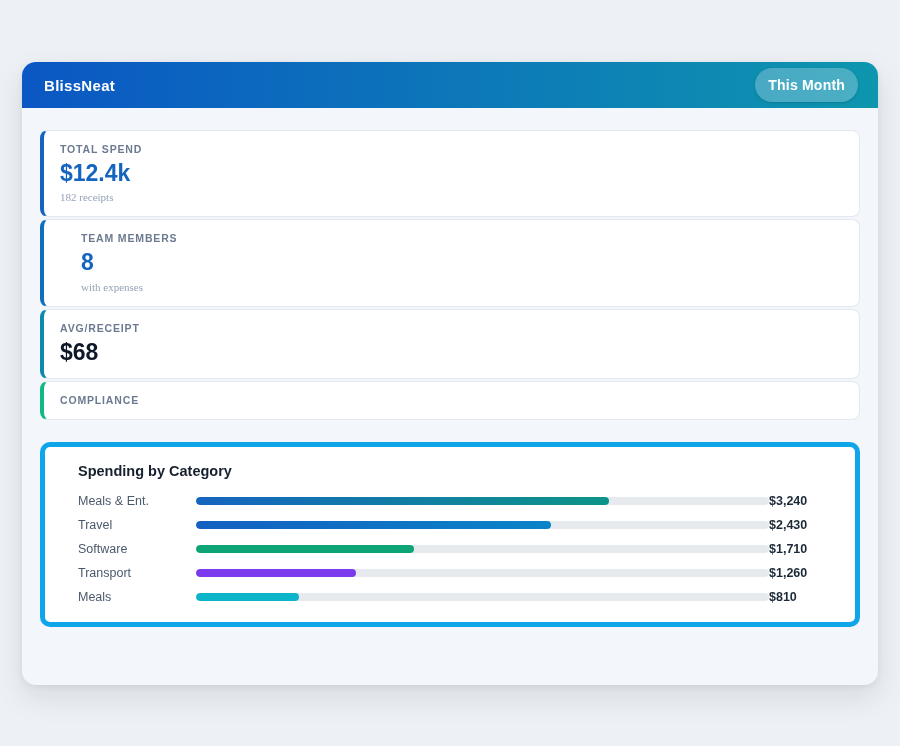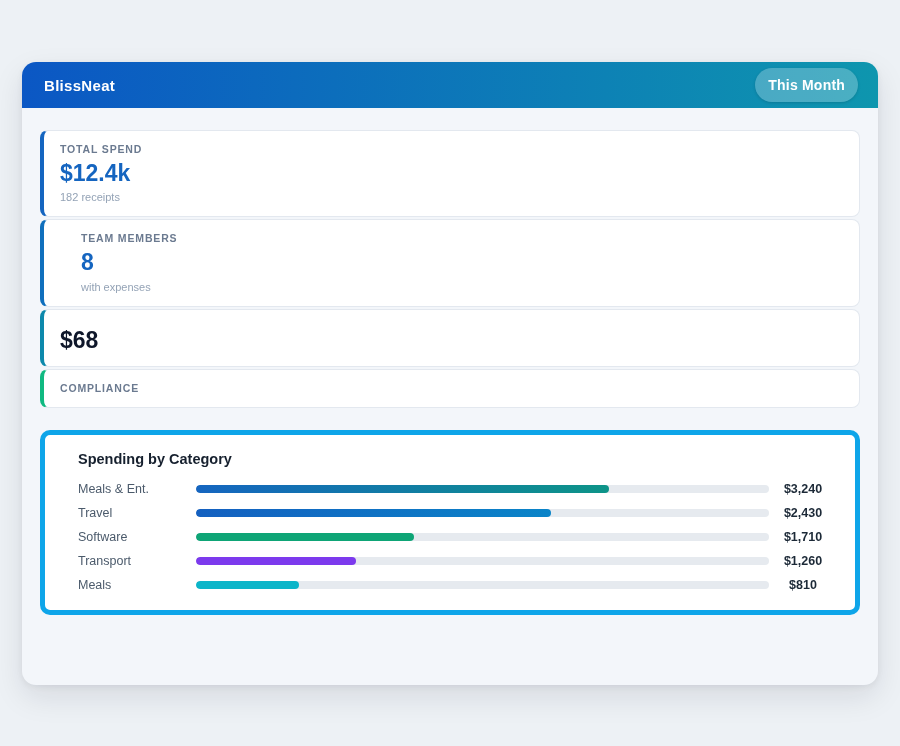--- a/index.html
+++ b/index.html
@@ -39,21 +39,21 @@
     border: 1px solid #e3e8ef;
     border-left: 4px solid #1565c0;
     border-radius: 8px;
     padding: 12px 16px 13px 16px;
   }
   .stat-label {
     font-size: 10.5px; font-weight: 700; color: #6b7a90;
     letter-spacing: 0.08em;
   }
   .stat-value { font-size: 23px; font-weight: 700; margin-top: 6px; line-height: 1.1; }
-  .stat-sub { font-size: 11px; color: #94a3b6; margin-top: 5px; }
+  .stat-sub { font-size: 11px; color: #94a3b6; margin-top: 5px; font-family: Liberation Serif, serif; }
   .spend-card {
     margin-top: 22px;
     background: #ffffff;
     border: 5px solid #0ea5e9;
     border-radius: 10px;
     padding: 16px 18px 18px 33px;
   }
   .spend-title { font-size: 14.5px; font-weight: 700; color: #16202e; }
   .cat-rows { margin-top: 15px; }
   .cat-row { display: flex; align-items: center; margin-top: 10px; }
@@ -62,21 +62,21 @@
   .cat-track {
     flex: 1; height: 8px;
     background: #e6eaef;
     border-radius: 4px;
     position: relative;
     overflow: hidden;
   }
   .cat-bar { display: block; height: 100%; border-radius: 4px; }
   .cat-amount {
     width: 68px; flex: 0 0 68px;
-    text-align: center;
+    text-align: left;
     font-size: 12.5px; font-weight: 700; color: #1c2937;
   }
 </style>
 </head>
 <body>
 
 <div class="page">
   <div class="panel">
 
     <header class="panel-header" style="background: linear-gradient(90deg, rgb(11, 87, 196), rgb(14, 150, 174));">
@@ -94,20 +94,21 @@
           <div class="stat-sub">182 receipts</div>
         </div>
 
         <div class="stat-card" style="border-left-color: rgb(15, 111, 189); padding-left: 37px;">
           <div class="stat-label">TEAM MEMBERS</div>
           <div class="stat-value" style="color: rgb(21, 101, 192);">8</div>
           <div class="stat-sub">with expenses</div>
         </div>
 
         <div class="stat-card" style="border-left-color: rgb(13, 137, 172);">
+          <div class="stat-label">AVG/RECEIPT</div>
           <div class="stat-value" style="color: #0f172a;">$68</div>
         </div>
 
         <div class="stat-card" style="border-left-color: rgb(16, 185, 129);">
           <div class="stat-label">COMPLIANCE</div>
         </div>
 
       </section>
 
       <section class="spend-card">

